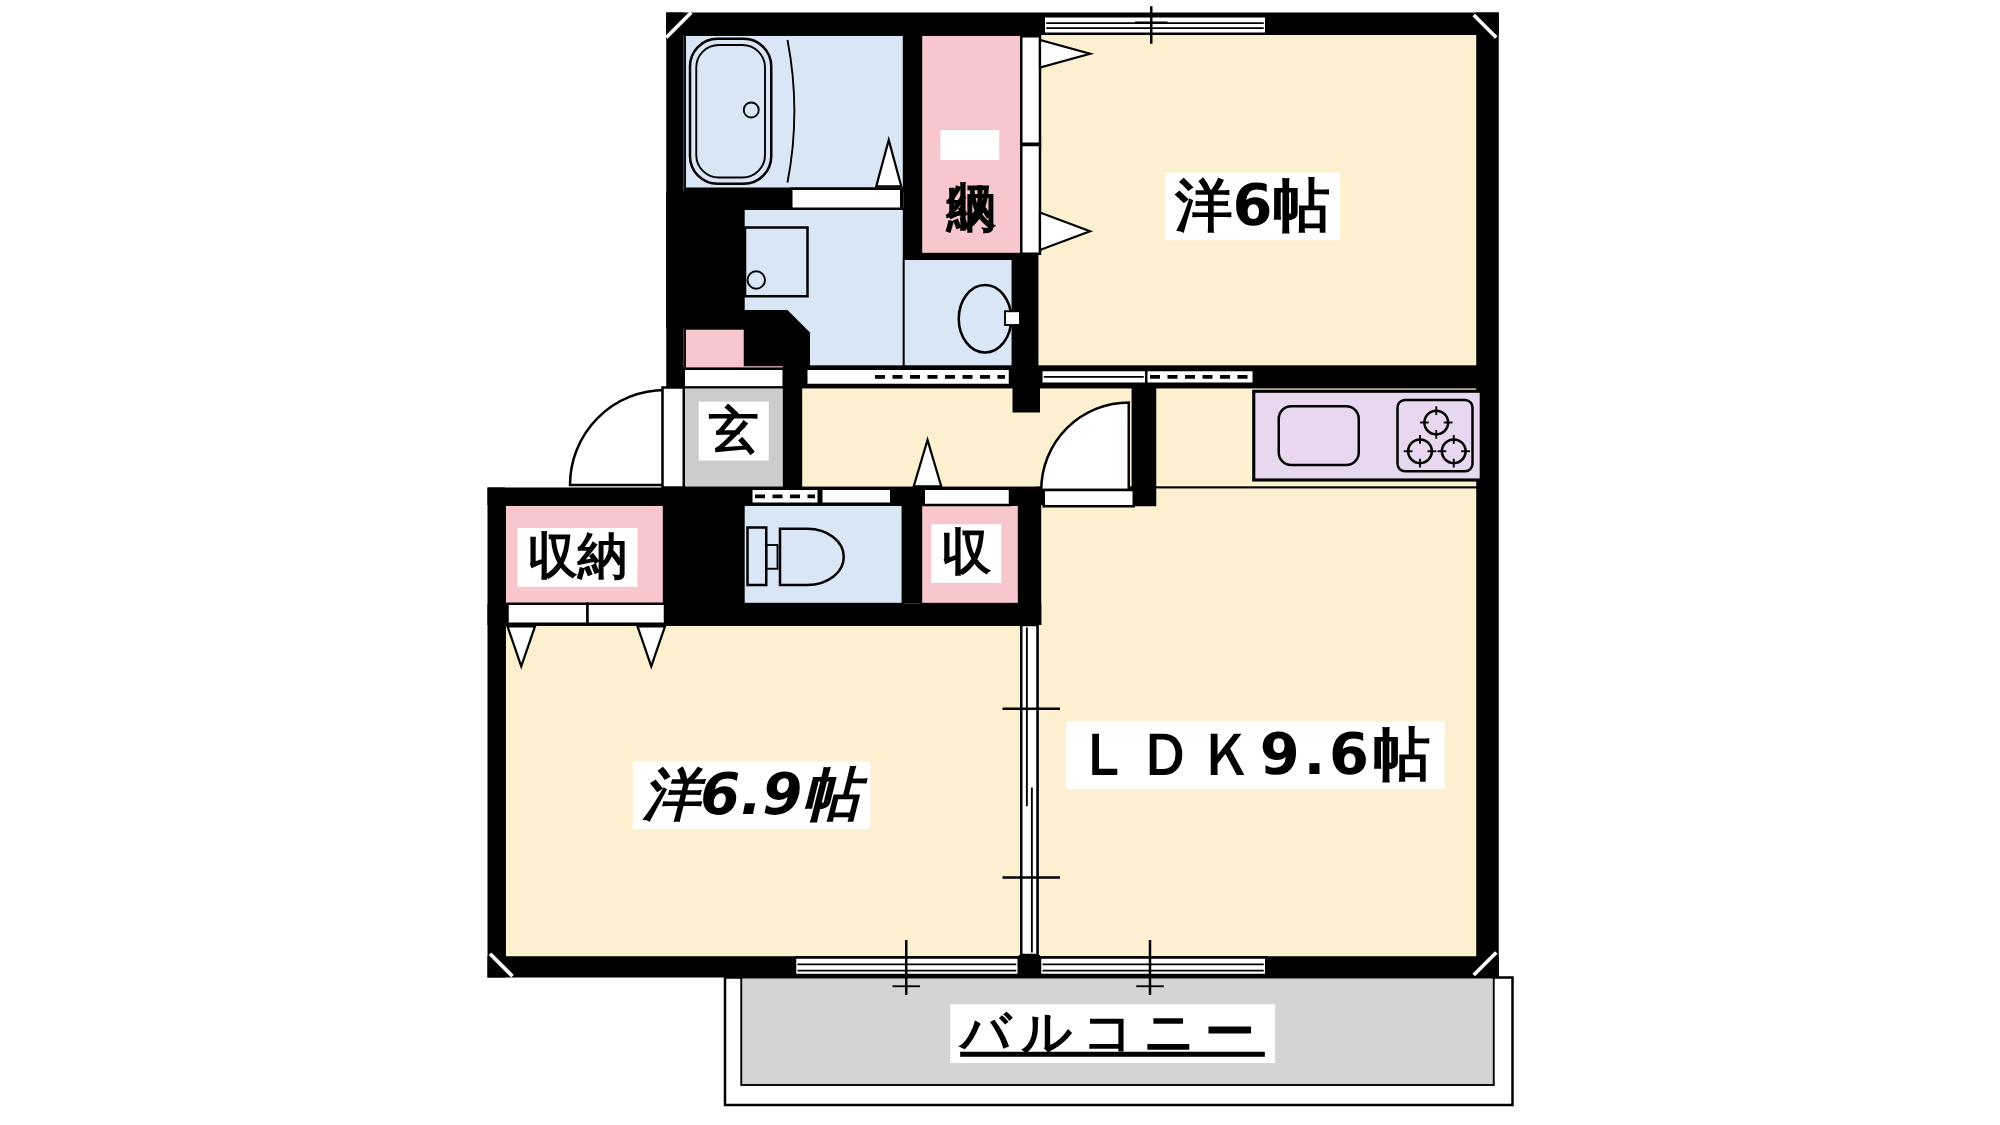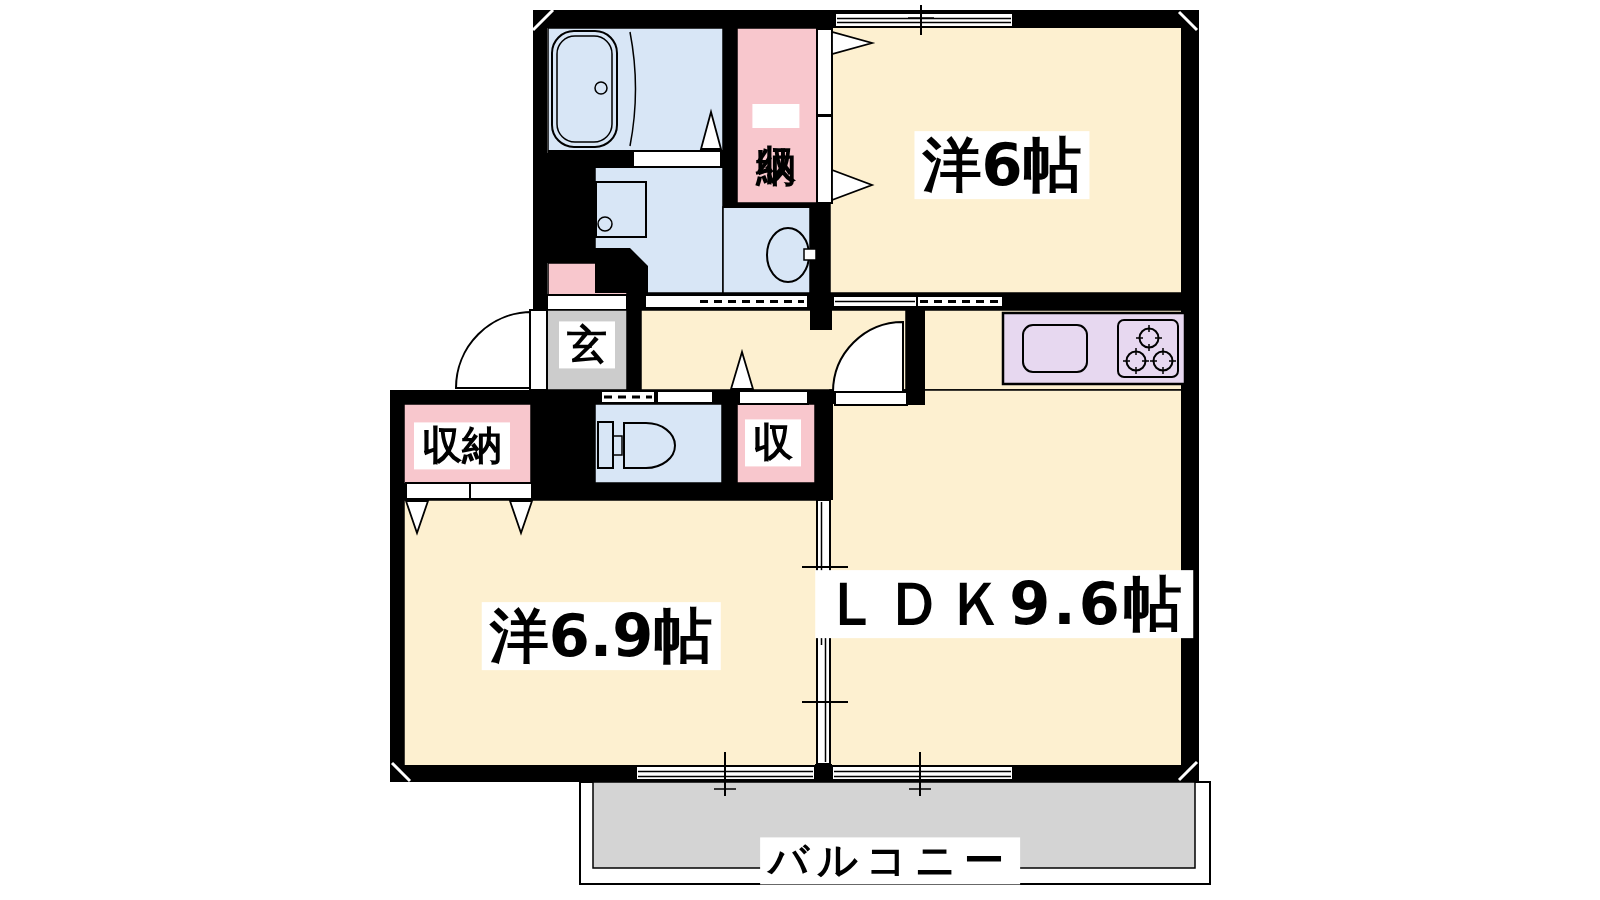--- a/index.html
+++ b/index.html
@@ -1,21 +1,21 @@
 <!DOCTYPE html>
 <html><head>
 <meta charset="utf-8">
 <style>
   html,body{margin:0;padding:0;background:#ffffff;}
   #canvas{position:relative;width:1600px;height:900px;background:#ffffff;overflow:hidden;
           font-family:"DejaVu Sans","Liberation Sans",sans-serif;}
   #plan-svg{position:absolute;left:0;top:0;}
   .lbl{position:absolute;transform:translate(-50%,-50%);background:#ffffff;color:#000;
        font-weight:bold;white-space:nowrap;line-height:1.08;padding:2px 8px;text-align:center;}
-  .fs46{font-size:59px;}
+  .fs46{font-size:46px;}
   .fs40{font-size:40px;}
   .vert{writing-mode:vertical-rl;text-orientation:upright;padding:8px 2px;letter-spacing:4px;}
   .sp8{letter-spacing:8px;}
   .sp3{letter-spacing:3px;}
   
   .wh{fill:#ffffff;stroke:#000;stroke-width:2;}
   .ln{stroke:#000;stroke-width:2;fill:none;}
   .ln15{stroke:#000;stroke-width:1.5;fill:none;}
   .dash{stroke:#000;stroke-width:3;stroke-dasharray:8 6;fill:none;}
   .fx{fill:none;stroke:#000;stroke-width:2;}
@@ -209,20 +209,20 @@
   <g>
     <line class="bevel" x1="533" y1="30" x2="553" y2="10"></line>
     <line class="bevel" x1="1179" y1="12" x2="1197" y2="30"></line>
     <line class="bevel" x1="1179" y1="780" x2="1197" y2="762"></line>
     <line class="bevel" x1="392" y1="763" x2="410" y2="781"></line>
   </g>
 </svg>
 
 <div class="lbl fs46" style="left:1002px;top:165px;">洋6帖</div>
 <div class="lbl fs46 sp3" style="left:1004px;top:580px;margin-top:24px;">ＬＤＫ9.6帖</div>
-<div class="lbl fs46" style="left:601px;top:636px;">洋6.9帖</div>
-<div class="lbl fs40 sp8" style="left:890px;top:861px;">バルコニー</div>
+<div class="lbl fs46" style="left:601px;top:636px;font-style:italic;">洋6.9帖</div>
+<div class="lbl fs40 sp8" style="left:890px;top:827px;text-decoration:underline;">バルコニー</div>
 <div class="lbl fs40" style="left:587px;top:345px;">玄</div>
 <div class="lbl fs40 vert" style="left:776px;top:116px;">収納</div>
 <div class="lbl fs40" style="left:462px;top:446px;">収納</div>
 <div class="lbl fs40" style="left:773px;top:443px;">収</div>
 
 </div>
 
 </body></html>

